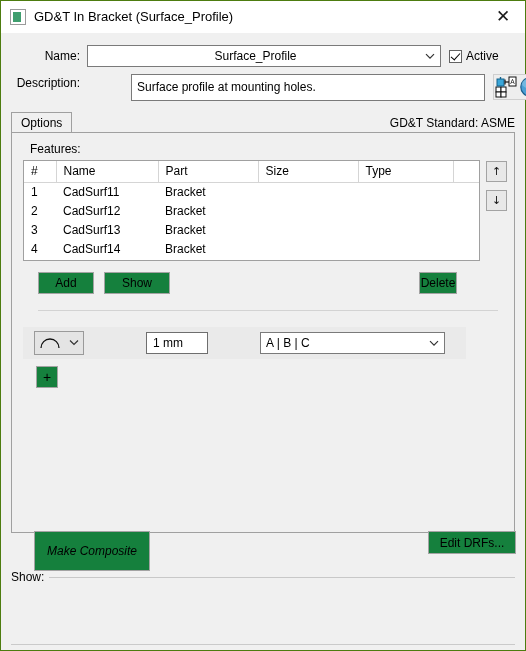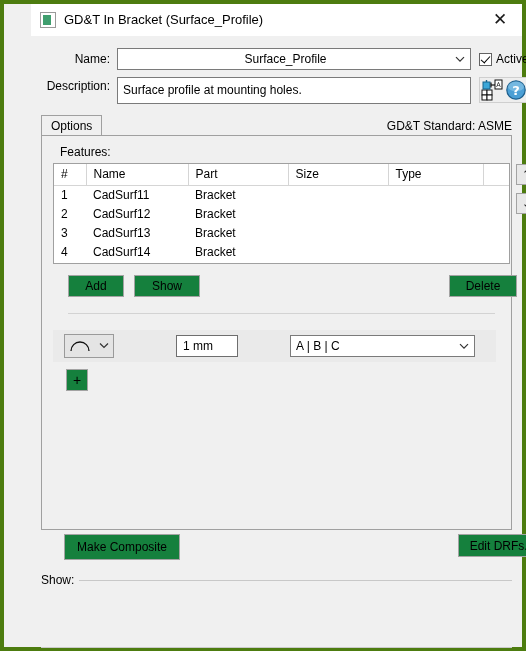--- a/index.html
+++ b/index.html
@@ -14,25 +14,24 @@
     font-size: 12px;
     color: #000;
     overflow: hidden;
   }
 
   .window {
     position: relative;
     width: 526px;
     height: 651px;
     box-sizing: border-box;
-    border: 4px solid #4d7c0f;
+    border: 1px solid #4d7c0f;
     background: #f0f0f0;
     display: flex;
     flex-direction: column;
-    padding-left: 27px;
   }
 
   
   .titlebar {
     height: 31px;
     background: #ffffff;
     display: flex;
     align-items: center;
     flex: 0 0 auto;
     border-bottom: 1px solid #ffffff;
@@ -131,20 +130,21 @@
   .textbox {
     box-sizing: border-box;
     background: #ffffff;
     border: 1px solid #7a7a7a;
     font-size: 12px;
     padding: 3px 5px;
     resize: none;
     outline: none;
     font-family: "Liberation Sans", sans-serif;
     color: #000;
+    margin-left: 44px;
   }
   .desc-box { width: 354px; height: 27px; flex: 0 0 auto; line-height: 20px; padding-top: 2px;}
 
   .active-wrap {
     display: flex;
     align-items: center;
     margin-left: 8px;
     font-size: 12px;
   }
   .cb {
@@ -308,21 +308,21 @@
     display: flex;
     align-items: center;
     justify-content: center;
     cursor: default;
     padding: 0;
   }
   .btn.disabled { color: #9a9a9a; background: #e4e4e4; }
 
   .btn-add    { position: absolute; left: 26px;  top: 139px; width: 56px; height: 22px; }
   .btn-show   { position: absolute; left: 92px;  top: 139px; width: 66px; height: 22px; }
-  .btn-delete { position: absolute; left: 407px; top: 139px; width: 68px; height: 22px; }
+  .btn-delete { position: absolute; left: 407px; top: 139px; width: 38px; height: 22px; }
 
   .hr-sep {
     position: absolute;
     left: 26px;
     right: 16px;
     top: 177px;
     height: 1px;
     background: #d3d3d3;
   }
 
@@ -370,21 +370,21 @@
 
   .btn-plus {
     position: absolute;
     left: 24px;
     top: 233px;
     width: 22px;
     height: 22px;
     font-size: 14px;
   }
 
-  .btn-makecomp { position: absolute; left: 22px;  top: 398px; width: 116px; height: 26px; }
+  .btn-makecomp { position: absolute; left: 22px;  top: 398px; width: 116px; height: 40px; font-style: italic; }
   .btn-editdrf  { position: absolute; left: 416px; top: 398px; width: 88px;  height: 23px; }
 
   
   .show-group {
     position: absolute;
     left: 10px;
     right: 10px;
     top: 537px;
     height: 72px;
   }

